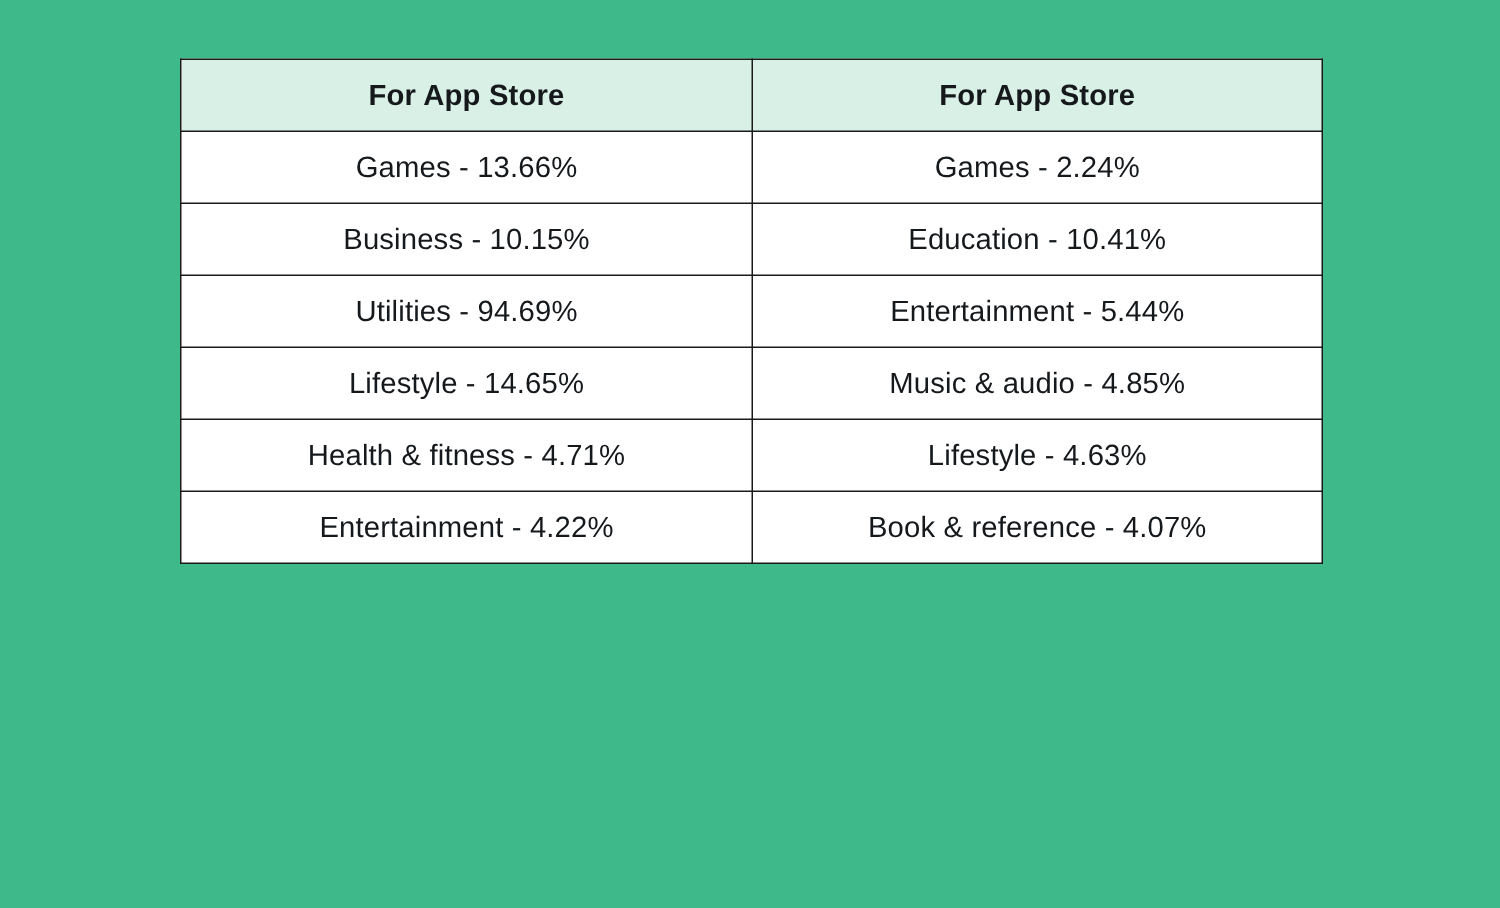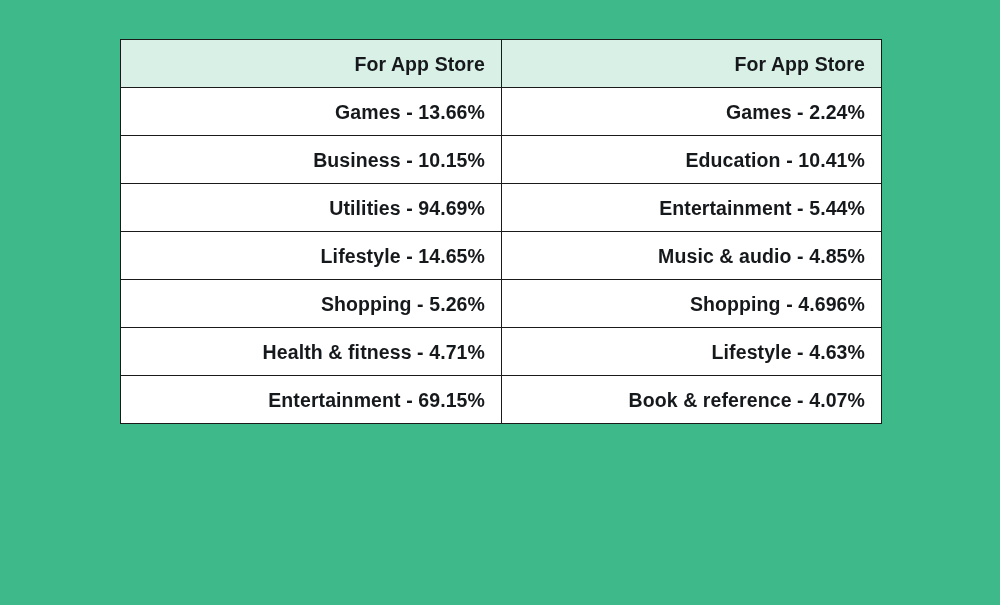--- a/index.html
+++ b/index.html
@@ -34,37 +34,37 @@
     border: 1px solid #1a1a1a;
   }
   table.cat-table col.c-left  { width: 381px; }
   table.cat-table col.c-right { width: 380px; }
 
   table.cat-table th,
   table.cat-table td {
     border: 1px solid #1a1a1a;
     padding: 0 16px;
     height: 47px;
-    text-align: right;
+    text-align: center;
     vertical-align: middle;
     color: #16191c;
     font-size: 19.5px;
     line-height: 24px;
     letter-spacing: 0.1px;
     white-space: nowrap;
     overflow: hidden;
   }
   table.cat-table thead th {
     background: #d9f0e6;
     font-weight: bold;
     font-size: 19.5px;
   }
   table.cat-table tbody td {
     background: #ffffff;
-    font-weight: bold;
+    font-weight: normal;
   }
 </style>
 </head>
 <body>
 
 <div class="page">
   <div class="table-wrap">
     <table class="cat-table">
       <colgroup>
         <col class="c-left">
@@ -87,27 +87,23 @@
         </tr>
         <tr>
           <td>Utilities - 94.69%</td>
           <td>Entertainment - 5.44%</td>
         </tr>
         <tr>
           <td>Lifestyle - 14.65%</td>
           <td>Music &amp; audio - 4.85%</td>
         </tr>
         <tr>
-          <td>Shopping - 5.26%</td>
-          <td>Shopping - 4.696%</td>
-        </tr>
-        <tr>
           <td>Health &amp; fitness - 4.71%</td>
           <td>Lifestyle - 4.63%</td>
         </tr>
         <tr>
-          <td>Entertainment - 69.15%</td>
+          <td>Entertainment - 4.22%</td>
           <td>Book &amp; reference - 4.07%</td>
         </tr>
       </tbody>
     </table>
   </div>
 </div>
 
 </body></html>

